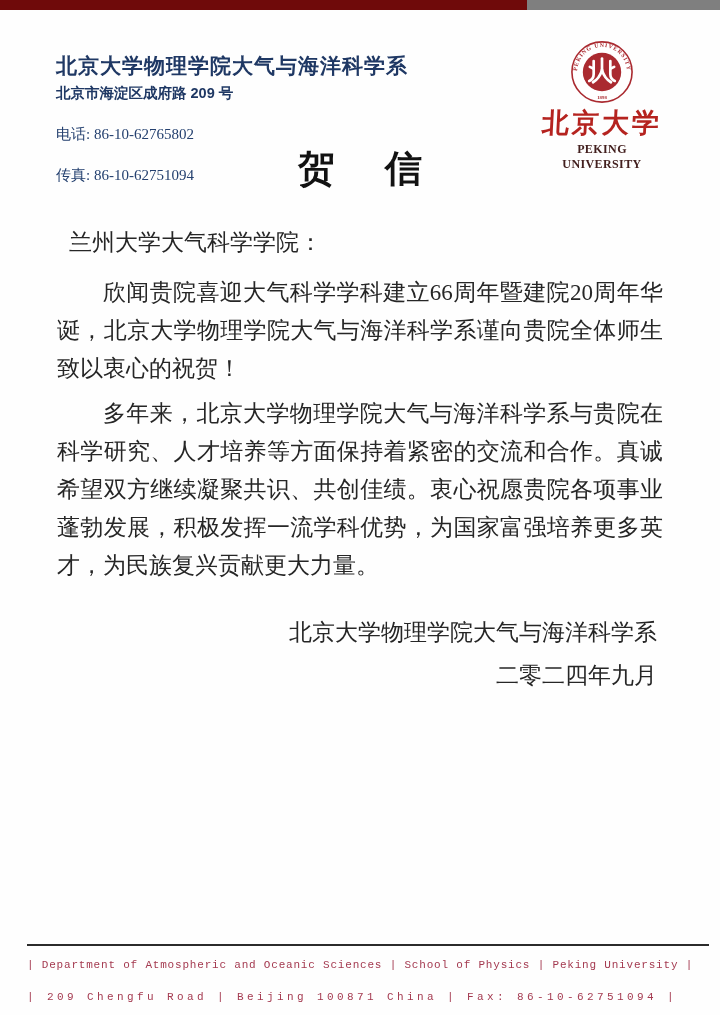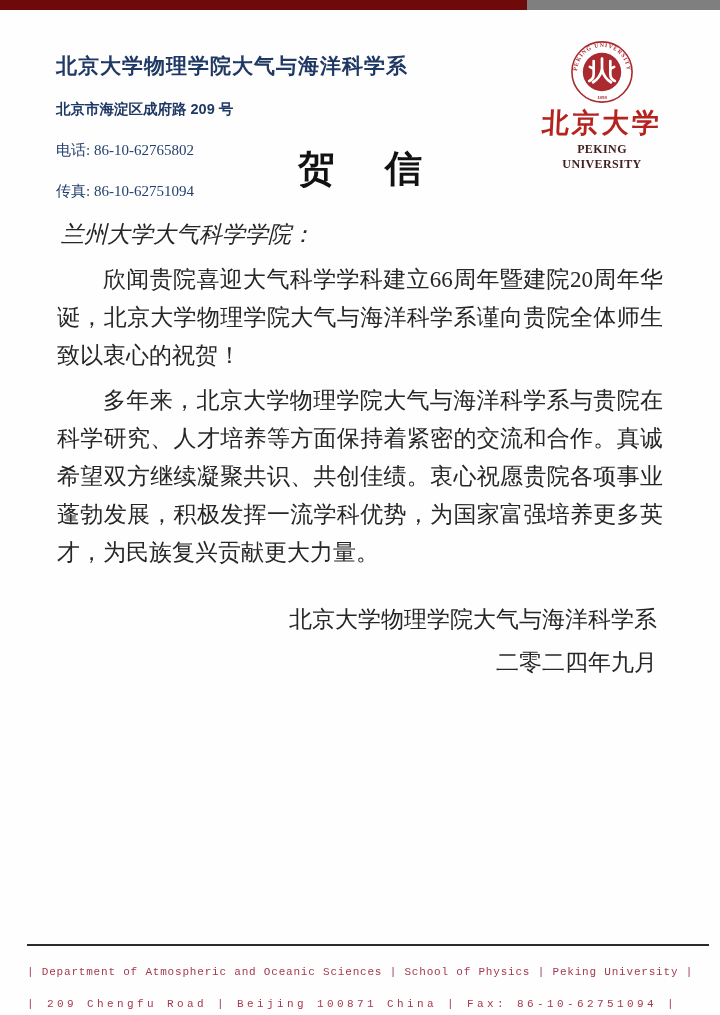--- a/index.html
+++ b/index.html
@@ -13,21 +13,21 @@
   .bar-gray{position:absolute;top:0;left:527px;width:193px;height:10px;background:#7f7f7f;}
 
   
   .letterhead{position:absolute;left:56px;top:52px;color:#1f3864;}
   .letterhead .dept{
     font-family:"Liberation Sans","DejaVu Sans",sans-serif;
     font-weight:700;font-size:21px;letter-spacing:1px;
   }
   .letterhead .addr{
     font-family:"Liberation Sans","DejaVu Sans",sans-serif;
-    font-weight:700;font-size:14.5px;margin-top:20px;
+    font-weight:700;font-size:14.5px;margin-top:4px;
   }
   .letterhead .tel,.letterhead .fax{
     font-size:15px;margin-top:22px;color:#24406f;
   }
 
   
   .logo{position:absolute;left:540px;top:40px;width:124px;text-align:center;}
   .logo svg{display:block;margin:0 auto;}
   .logo .cn{
     font-size:27px;font-weight:700;color:#b5231f;letter-spacing:3px;
@@ -42,29 +42,29 @@
     position:absolute;top:144px;left:0;width:720px;
     display:flex;justify-content:center;gap:50px;
     font-size:37px;font-weight:700;color:#121212;
   }
 
   
   .letter{
     position:absolute;top:212px;left:57px;width:606px;
     font-size:23px;line-height:38px;color:#262626;text-align:justify;
   }
-  .letter .salutation{margin:4px;font-style:italic;}
+  .letter .salutation{margin:12px;}
   .letter p.para{margin:7px 0 0 0;text-indent:2em;}
   .sig{ text-align:right;margin-top:29px;padding-right:6px;}
   .sig-date{text-align:right;margin-top:5px;padding-right:6px;}
 
   
   .footer{
     position:absolute;left:27px;top:944px;width:682px;
-    border-top:2px solid #2b2b2b;padding-top:20px;
+    border-top:2px solid #2b2b2b;padding-top:13px;
     font-family:"Liberation Mono","DejaVu Sans Mono",monospace;
     color:#a43a50;font-size:11px;
   }
   .footer .l1{letter-spacing:0.8px;white-space:nowrap;}
   .footer .l2{letter-spacing:3.4px;white-space:nowrap;margin-top:20px;}
 </style>
 </head>
 <body>
 
 <div class="bar-maroon"></div>

